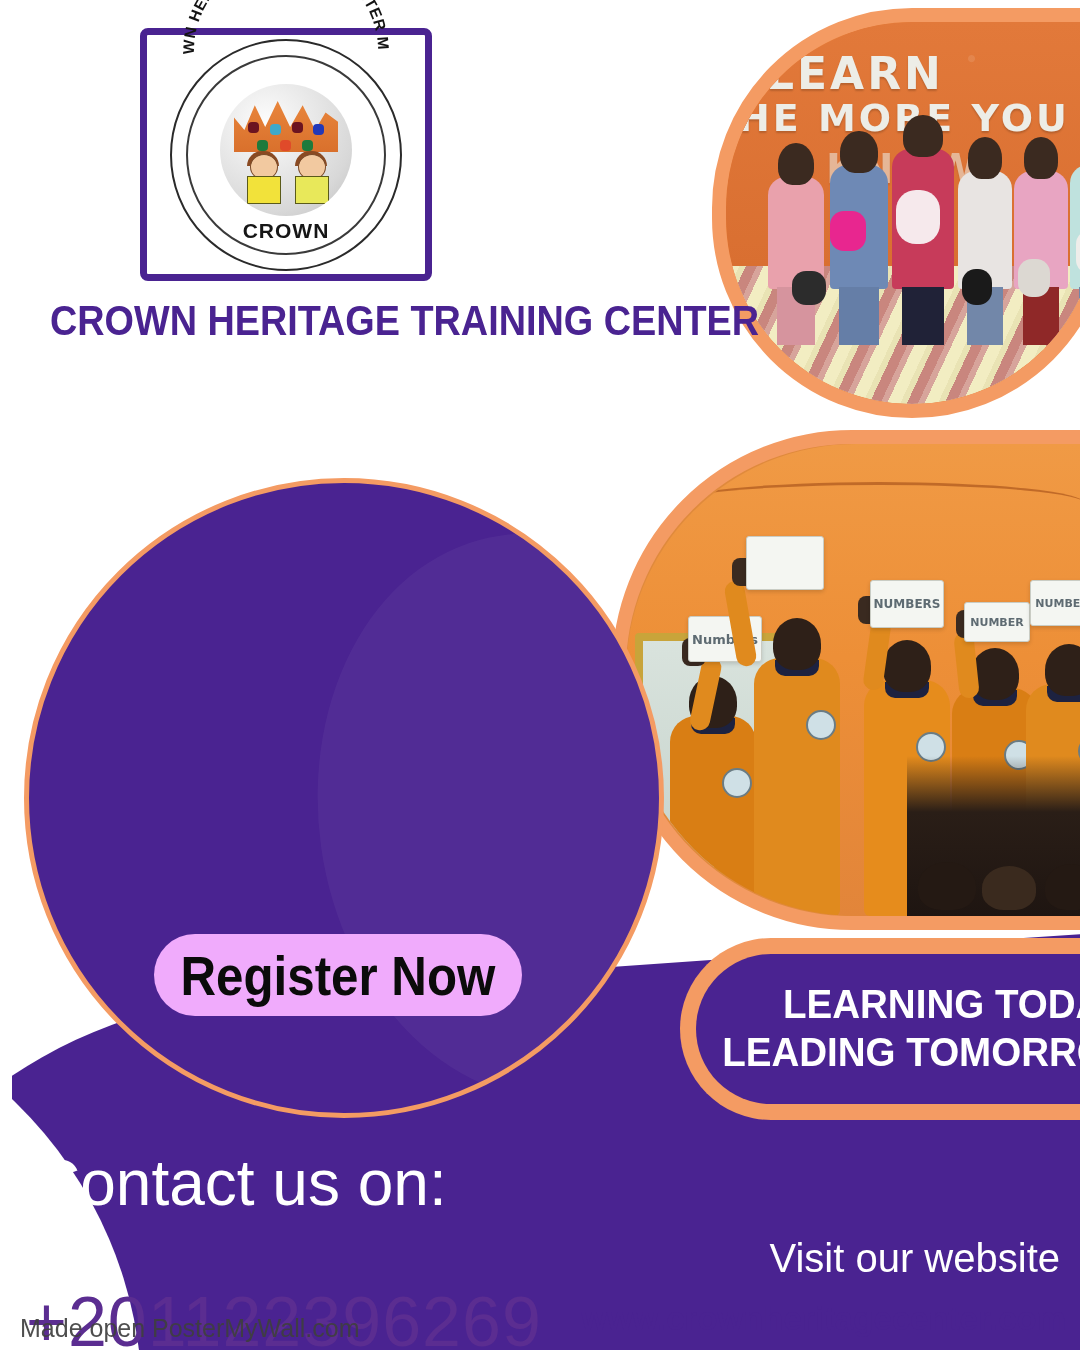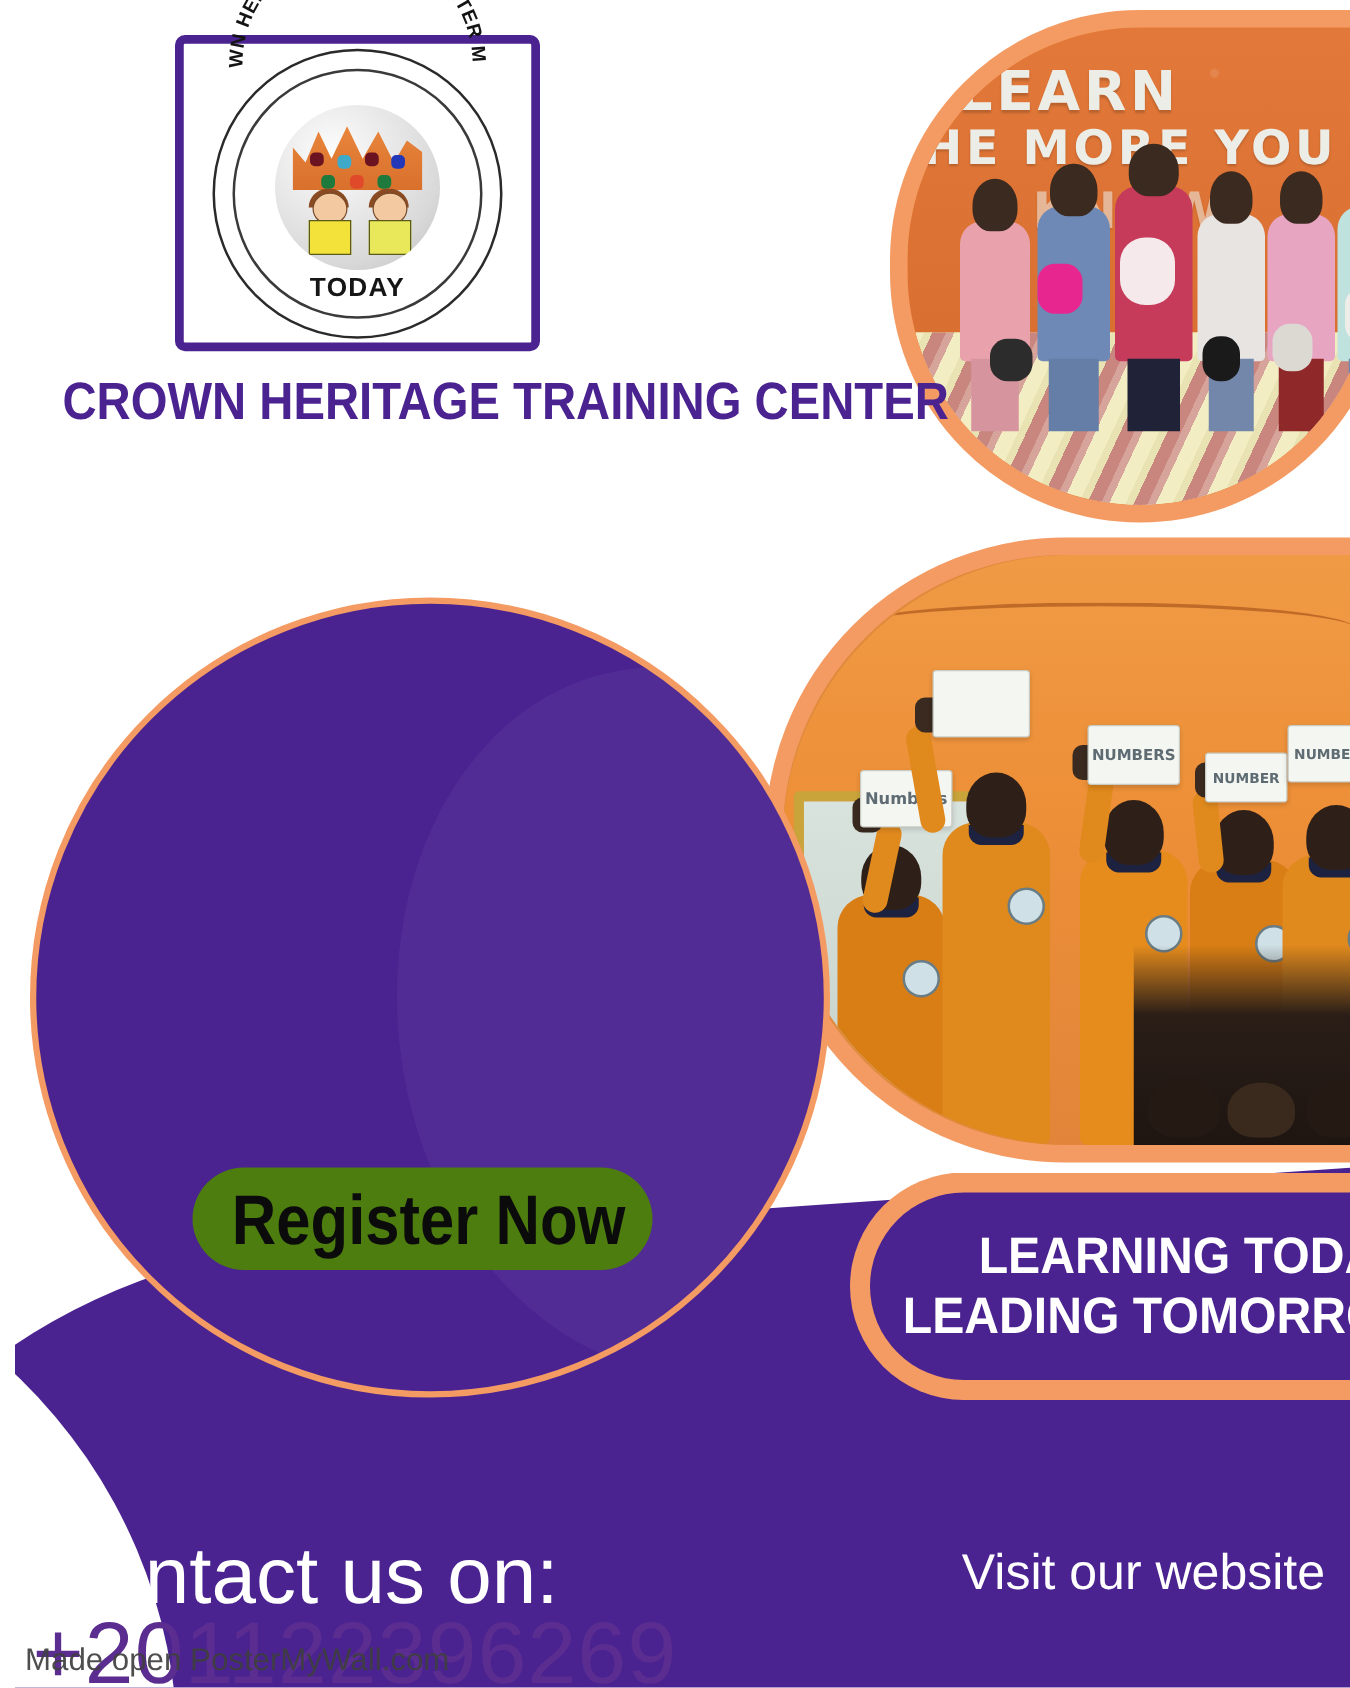--- a/index.html
+++ b/index.html
@@ -117,22 +117,22 @@
   #headline-2{padding-left:92px;margin-top:6px;}
   #headline-years{
     font-family:"Liberation Sans Narrow","Liberation Sans",sans-serif;
     font-weight:700;color:#F49B63;font-size:96px;line-height:1;
     letter-spacing:1px;padding-left:58px;margin-top:2px;
     transform:scaleX(.92);transform-origin:left center;
   }
 
   #register-btn{
     position:absolute;left:142px;top:934px;width:368px;height:82px;
-    background:#4d7c0f;border-radius:44px;z-index:7;
-    display:flex;align-items:center;justify-content:flex-end;
+    background:#f0abfc;border-radius:44px;z-index:7;
+    display:flex;align-items:center;justify-content:center;
   }
   #register-btn span{
     font-family:"Liberation Sans Narrow","Liberation Sans",sans-serif;
     font-weight:700;color:#0B0B0B;font-size:56px;letter-spacing:0px;
     transform:scaleX(.88);transform-origin:center;
     white-space:nowrap;
   }
 
   
   #logo-box{
@@ -187,21 +187,21 @@
   }
   #tagline-box div{
     text-align:right;color:#ffffff;
     font-family:"Liberation Sans Narrow","Liberation Sans",sans-serif;
     font-weight:700;font-size:41px;line-height:1.16;letter-spacing:0px;
     transform:scaleX(.94);transform-origin:right center;white-space:nowrap;
   }
 
   
   #contact-label{
-    position:absolute;left:22px;top:1223px;z-index:8;
+    position:absolute;left:22px;top:1146px;z-index:8;
     font-family:"Liberation Sans",sans-serif;font-weight:400;
     font-size:64px;color:#ffffff;letter-spacing:0px;
   }
   #phone-number{
     position:absolute;left:14px;top:1282px;z-index:8;
     font-family:"Liberation Sans",sans-serif;font-weight:400;
     font-size:70px;color:#5B2D91;letter-spacing:1px;
   }
   #website-label{
     position:absolute;right:32px;top:1236px;z-index:8;
@@ -359,21 +359,21 @@
             <div class="head"></div>
           <div class="body" style="background:#F2E23A;"></div>
         </div>
         <div class="doll" style="left:72px;">
           <div class="hair"></div>
             <div class="head"></div>
           <div class="body" style="background:#E8E85A;"></div>
         </div>
       </div>
 
-      <div id="logo-cairo">TODAY</div>
+      <div id="logo-cairo">CROWN</div>
     </div>
   </div>
 
   <div id="brand-name">CROWN HERITAGE TRAINING CENTER</div>
 
   <div id="tagline-box">
     <div>LEARNING TODAY,</div>
     <div>LEADING TOMORROW.</div>
   </div>
 

